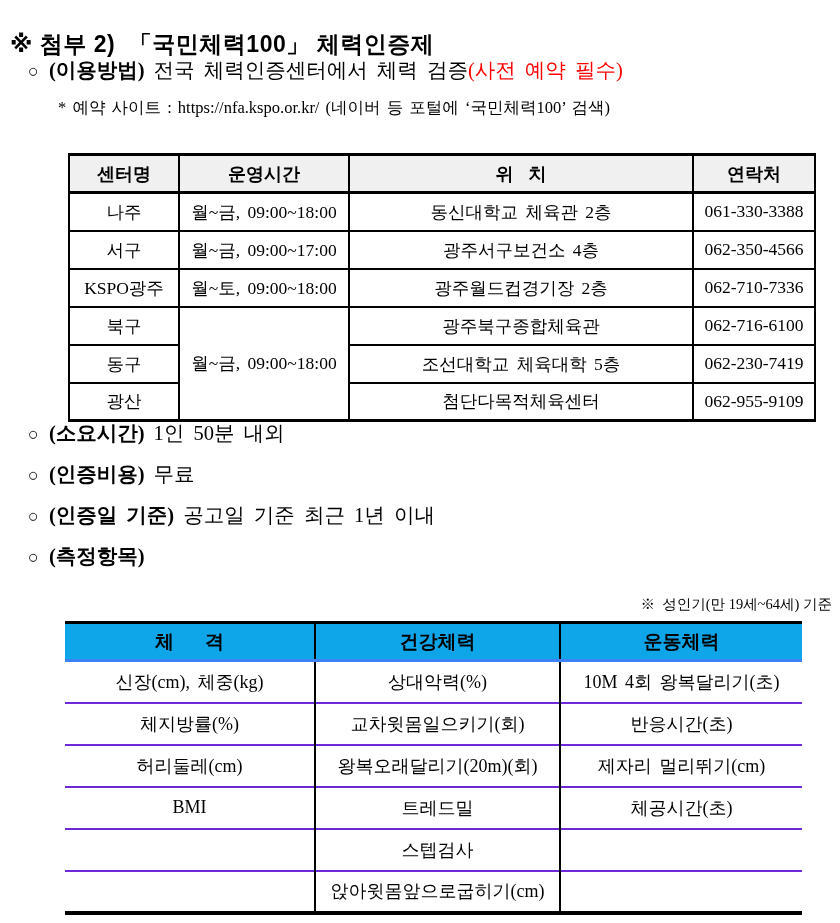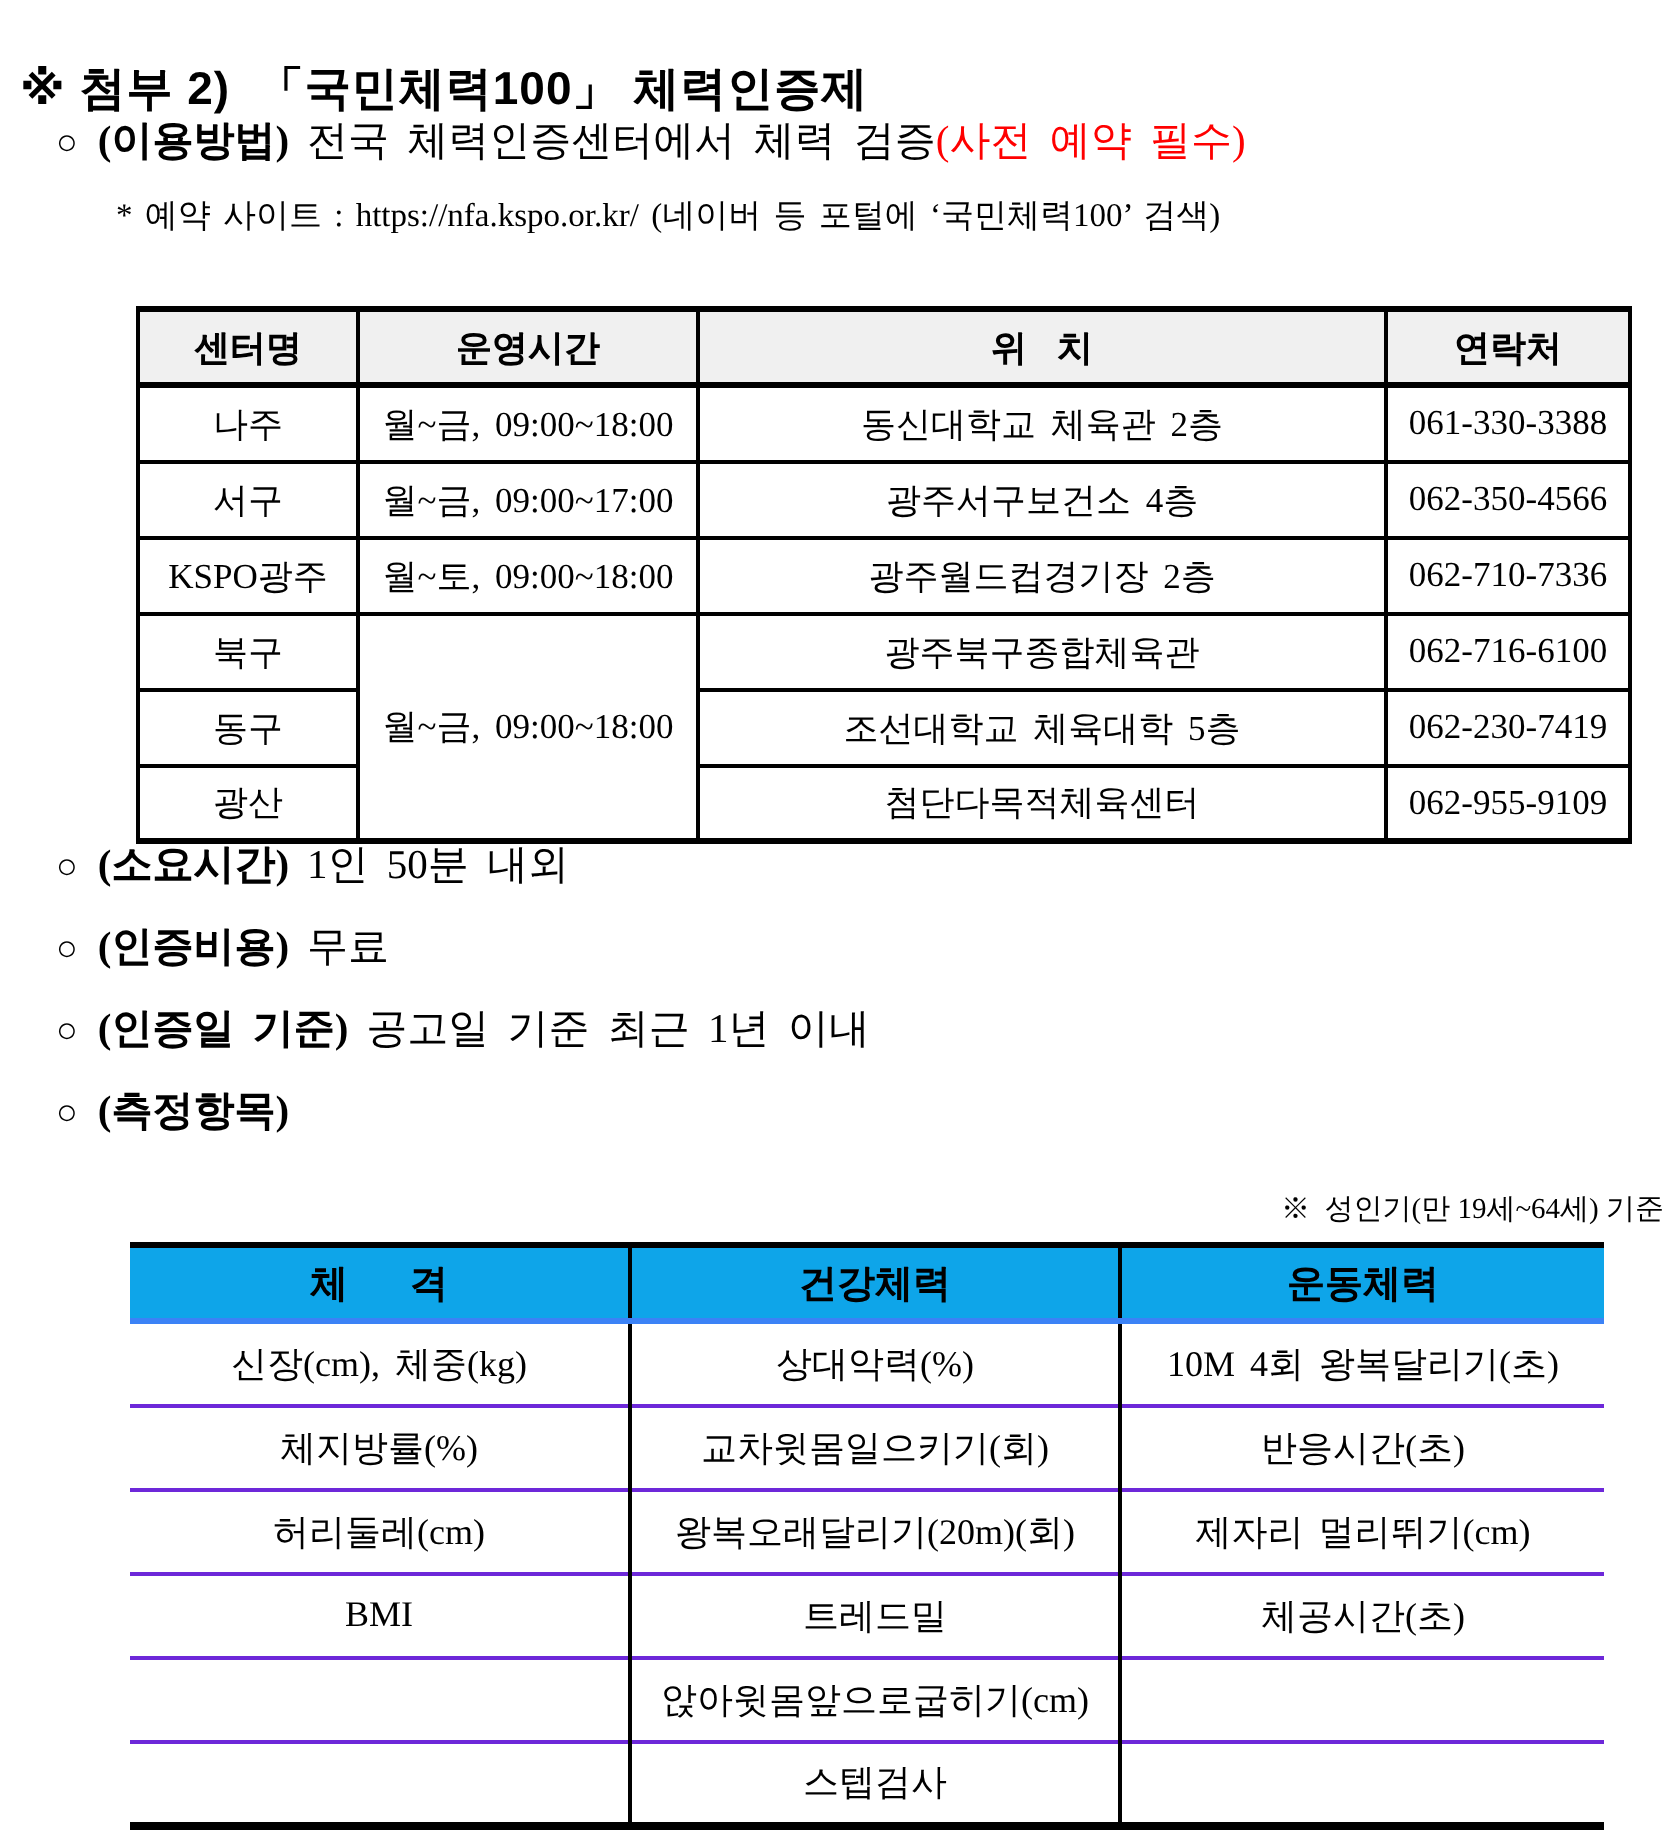--- a/index.html
+++ b/index.html
@@ -226,24 +226,24 @@
         <td>왕복오래달리기(20m)(회)</td>
         <td>제자리 멀리뛰기(cm)</td>
       </tr>
       <tr>
         <td>BMI</td>
         <td>트레드밀</td>
         <td>체공시간(초)</td>
       </tr>
       <tr>
         <td></td>
+        <td>스텝검사</td>
+        <td></td>
+      </tr>
+      <tr>
+        <td></td>
         <td>앉아윗몸앞으로굽히기(cm)</td>
-        <td></td>
-      </tr>
-      <tr>
-        <td></td>
-        <td>스텝검사</td>
         <td></td>
       </tr>
     </tbody>
   </table>
 
 </div>
 
 </body></html>

